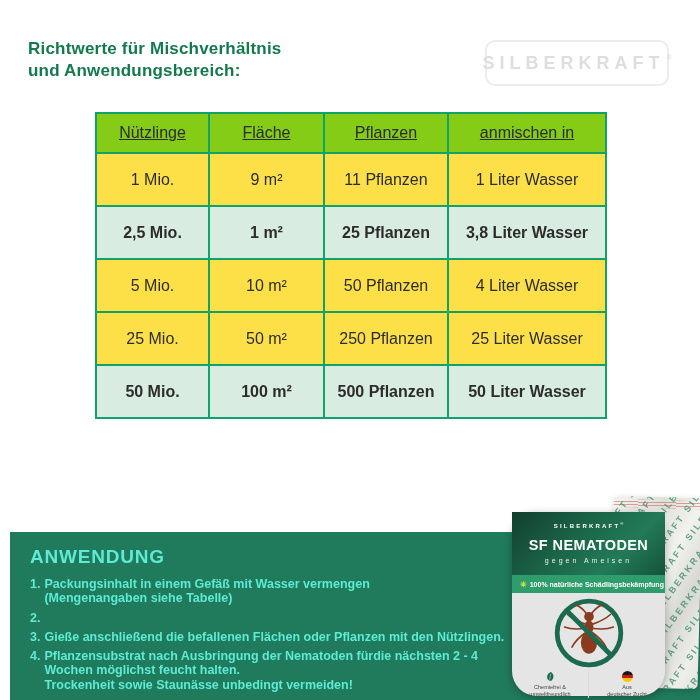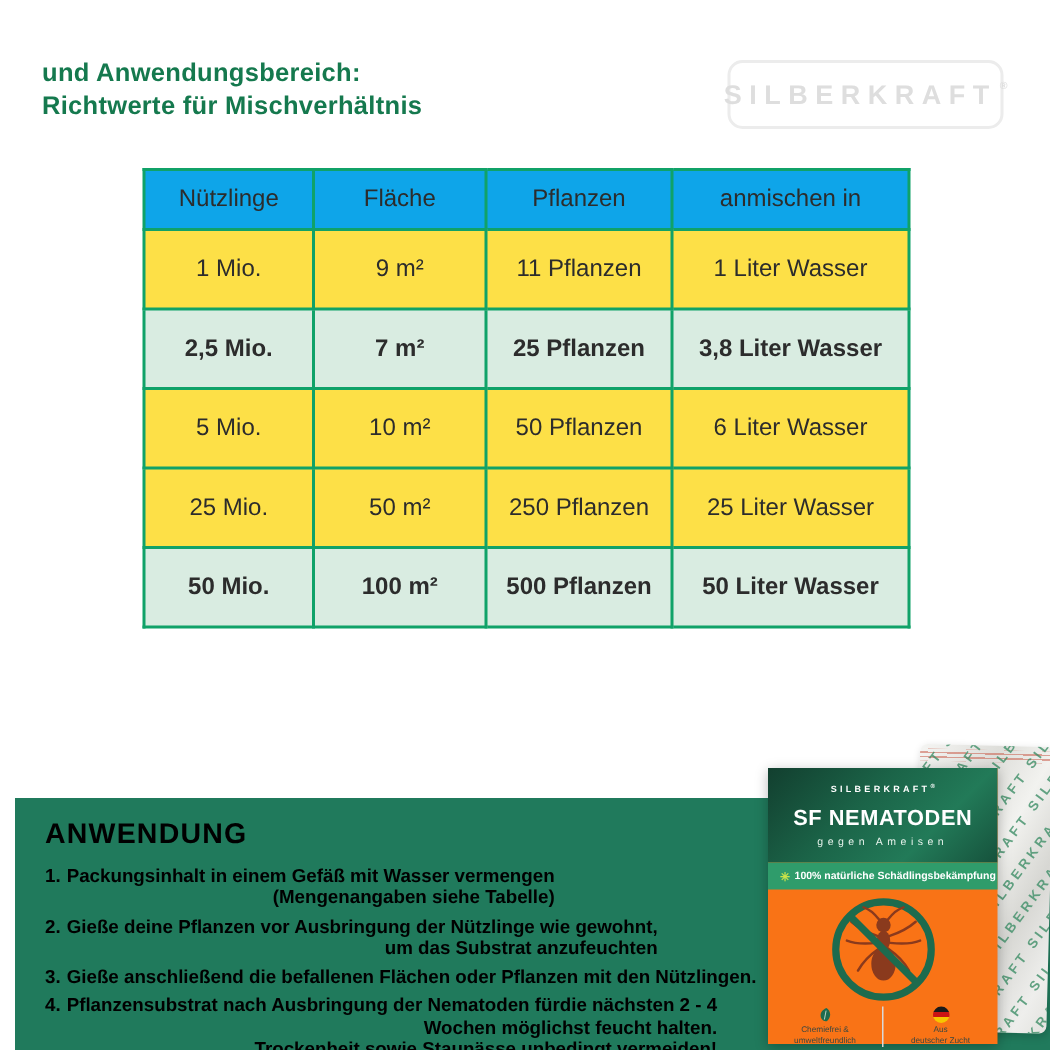--- a/index.html
+++ b/index.html
@@ -27,40 +27,40 @@
 
   
   table.mix {
     position:absolute; left:95px; top:112px; width:510px;
     border-collapse:collapse; table-layout:fixed;
   }
   table.mix th, table.mix td {
     border:2px solid #10a268; text-align:center; vertical-align:middle;
     color:#2c2c2c; font-size:16px; font-weight:normal;
   }
-  table.mix th { height:36px; background:#0ea5e9; }
+  table.mix th { height:36px; background:#84cc16;text-decoration:underline; }
   table.mix td { height:49px; background:#fde047; }
   table.mix tr.alt td { background:#d9ecе1; background:#d9ece1;font-weight:bold; }
 
   
   .panel {
     position:absolute; left:10px; top:532px; width:690px; height:168px;
-    background:#207a5c; color:#000000; box-sizing:border-box;
+    background:#207a5c; color:#5eead4; box-sizing:border-box;
     padding:14px 0 0 20px;
   }
   .panel h2 {
     margin:0 0 9px 0; font-size:19px; letter-spacing:0.8px; font-weight:bold;
   }
   ol.steps { list-style:none; margin:0; padding:0; width:500px; }
   ol.steps li {
     display:flex; margin-bottom:5px;
     font-size:12.5px; line-height:1.14; font-weight:bold;
   }
   ol.steps li .num { margin-right:4px; flex:0 0 auto; }
-  ol.steps li .txt { white-space:pre-line;text-align:right; }
+  ol.steps li .txt { white-space:pre-line; }
 
   
   .bag {
     position:absolute; left:611px; top:497px; width:89px; height:191px;
     border-radius:5px; overflow:hidden; transform:rotate(1.5deg); z-index:1;
     background:linear-gradient(118deg,#f5f5f3 0%,#dededa 28%,#f2f2ef 48%,#d7d7d3 68%,#eeeeec 88%,#e2e2de 100%);
     box-shadow:1px 2px 6px rgba(0,0,0,0.18);
   }
   .bag-seal {
     position:absolute; top:3px; left:0; right:0; height:8px;
@@ -70,22 +70,22 @@
     position:absolute; left:-80px; top:-30px; width:260px; height:260px;
     transform:rotate(-55deg);
     color:#3f8f68; font-size:9px; font-weight:bold; letter-spacing:2.5px;
     line-height:18px; white-space:nowrap; opacity:0.8;
   }
   .bag-pattern div:nth-child(even){ padding-left:22px; }
 
   
   .pkg {
     position:absolute; left:512px; top:512px; width:153px; height:184px;
-    background:#f97316; z-index:2; box-shadow:0 2px 8px rgba(0,0,0,0.28);
-    display:flex; flex-direction:column;
+    background:#e5e5e5; z-index:2; box-shadow:0 2px 8px rgba(0,0,0,0.28);
+    display:flex; flex-direction:column;border-radius:25px;
   }
   .pkg-header {
     height:63px; flex:0 0 auto;
     background:linear-gradient(135deg,#123f2f 0%,#1b6448 40%,#227a58 70%,#16523c 100%);
     display:flex; flex-direction:column; align-items:center;
     color:#fff;
   }
   .pkg-brand { font-size:6px; letter-spacing:2.2px; margin-top:9px; font-weight:bold; }
   .pkg-brand sup { font-size:4px; letter-spacing:0; }
   .pkg-name { font-size:14.5px; font-weight:bold; letter-spacing:0.4px; margin-top:8px; }
@@ -107,22 +107,22 @@
   .flag {
     width:11px; height:11px; border-radius:50%; margin-bottom:2px;
     background:linear-gradient(180deg,#1a1a1a 0 33%,#cc1414 33% 66%,#f7c600 66% 100%);
   }
   .leaf { margin-bottom:2px; }
 </style>
 </head>
 <body>
 
 <div class="page-title">
+  <div>Richtwerte für Mischverhältnis</div>
   <div>und Anwendungsbereich:</div>
-  <div>Richtwerte für Mischverhältnis</div>
 </div>
 
 <div class="brand-box">
   <span>SILBERKRAFT</span>
     <sup>®</sup>
 </div>
 
 <table class="mix">
   <colgroup>
     <col style="width:113px">
@@ -140,29 +140,29 @@
   </thead>
   <tbody id="mix-body">
       <tr class="">
         <td>1 Mio.</td>
         <td>9 m²</td>
         <td>11 Pflanzen</td>
         <td>1 Liter Wasser</td>
       </tr>
       <tr class="alt">
         <td>2,5 Mio.</td>
-        <td>7 m²</td>
+        <td>1 m²</td>
         <td>25 Pflanzen</td>
         <td>3,8 Liter Wasser</td>
       </tr>
       <tr class="">
         <td>5 Mio.</td>
         <td>10 m²</td>
         <td>50 Pflanzen</td>
-        <td>6 Liter Wasser</td>
+        <td>4 Liter Wasser</td>
       </tr>
       <tr class="">
         <td>25 Mio.</td>
         <td>50 m²</td>
         <td>250 Pflanzen</td>
         <td>25 Liter Wasser</td>
       </tr>
       <tr class="alt">
         <td>50 Mio.</td>
         <td>100 m²</td>
@@ -175,22 +175,20 @@
 <div class="panel">
   <h2>ANWENDUNG</h2>
   <ol class="steps" id="steps-list">
       <li>
         <span class="num">1.</span>
         <span class="txt">Packungsinhalt in einem Gefäß mit Wasser vermengen
 (Mengenangaben siehe Tabelle)</span>
       </li>
       <li>
         <span class="num">2.</span>
-        <span class="txt">Gieße deine Pflanzen vor Ausbringung der Nützlinge wie gewohnt,
-um das Substrat anzufeuchten</span>
       </li>
       <li>
         <span class="num">3.</span>
         <span class="txt">Gieße anschließend die befallenen Flächen oder Pflanzen mit den Nützlingen.</span>
       </li>
       <li>
         <span class="num">4.</span>
         <span class="txt">Pflanzensubstrat nach Ausbringung der Nematoden fürdie nächsten 2 - 4
 Wochen möglichst feucht halten.
 Trockenheit sowie Staunässe unbedingt vermeiden!</span>

